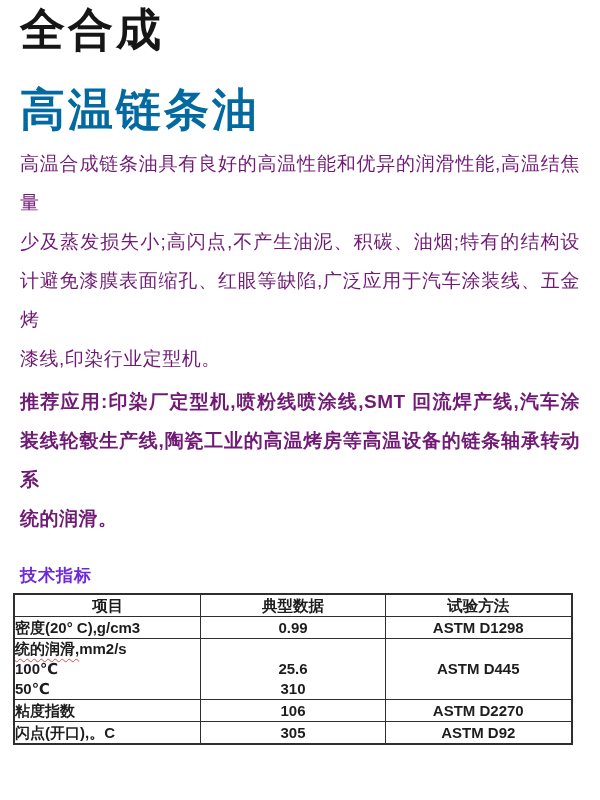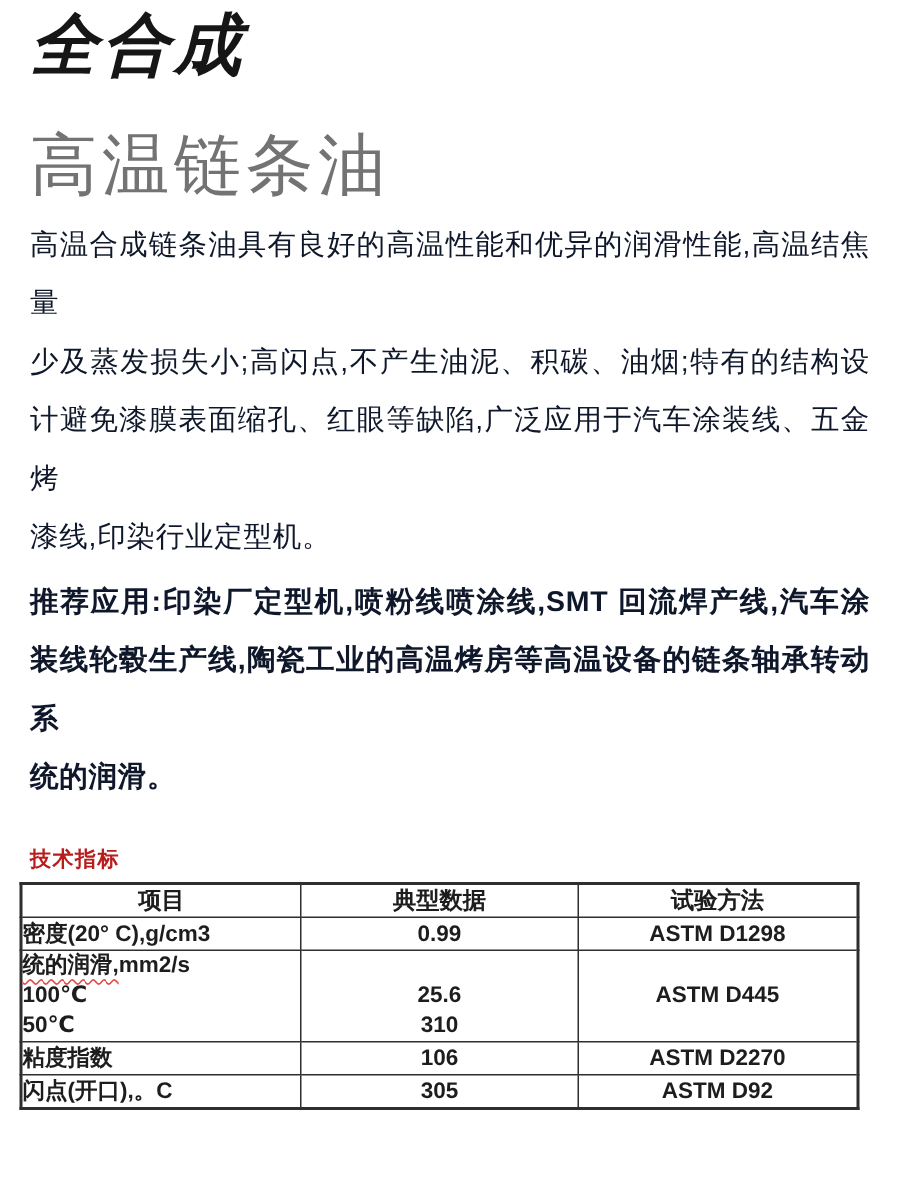--- a/index.html
+++ b/index.html
@@ -5,39 +5,39 @@
   html, body { margin: 0; padding: 0; background: #ffffff; }
   body {
     width: 600px; height: 800px; overflow: hidden;
     font-family: "Liberation Sans", "DejaVu Sans", sans-serif;
     color: #262626;
   }
   .page { padding: 2px 20px 0 20px; }
 
   .title-black {
     font-size: 45px; line-height: 52px; font-weight: 900;
-    letter-spacing: 3px; color: #161616; margin-top: 2px; font-style: italic;
+    letter-spacing: 3px; color: #161616; margin-top: 2px;
   }
   .title-red {
-    font-size: 45px; line-height: 52px; font-weight: 400;
-    letter-spacing: 3px; color: #737373; margin-top: 28px;
+    font-size: 45px; line-height: 52px; font-weight: 700;
+    letter-spacing: 3px; color: #0369a1; margin-top: 28px;
   }
 
   .para-head {
     font-size: 19px; line-height: 28px; margin-top: 33px; color: #262626;
     letter-spacing: 1px;
   }
-  .para { font-size: 19px; line-height: 39px; color: #0f172a; letter-spacing: 0.5px; }
+  .para { font-size: 19px; line-height: 39px; color: #701a75; letter-spacing: 0.5px; }
   .para.first { margin-top: 8px; }
   .para.second { margin-top: 4px; font-weight: bold; }
   .pline { white-space: nowrap; }
   .pline.j { text-align: justify; text-align-last: justify; white-space: normal; }
 
   .caption {
-    margin-top: 26px; font-size: 14px; font-weight: 600; color: #b91c1c;
+    margin-top: 26px; font-size: 17px; font-weight: 600; color: #6d28d9;
     letter-spacing: 1px;
   }
 
   table.specs {
     margin-top: 6px; margin-left: -7px;
     width: 560px; table-layout: fixed;
     border-collapse: collapse; border: 2px solid #2e2e2e;
     font-size: 15px; font-weight: 700; color: #1d1d1d;
   }
   table.specs col.w1 { width: 33.5%; }

